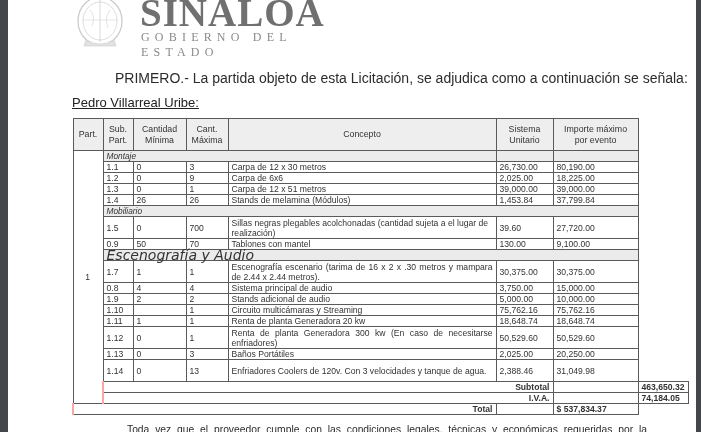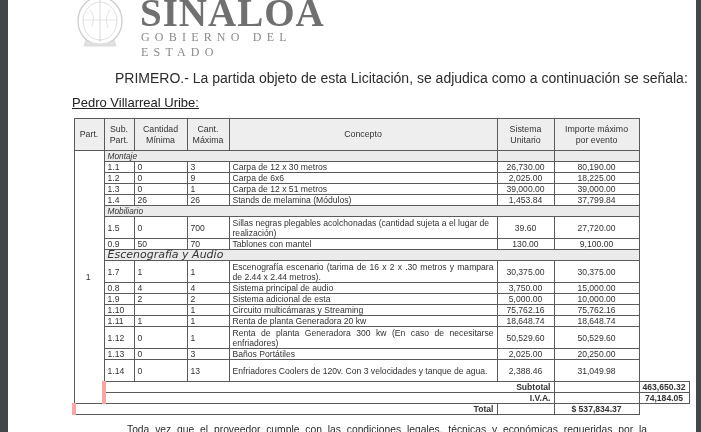--- a/index.html
+++ b/index.html
@@ -15,31 +15,31 @@
   .logo-sub { position: absolute; left: 71px; top: 34px; font-family: "Liberation Serif", serif; font-size: 12px; letter-spacing: 5.2px; color: #8a8a8a; }
 
   .primero { position: absolute; left: 107px; top: 70px; font-size: 14px; color: #2c2c2c; white-space: nowrap; }
   .primero b { font-weight: normal; }
   .supplier { position: absolute; left: 64px; top: 95px; font-size: 13px; color: #222; text-decoration: underline; white-space: nowrap; }
 
   table { position: absolute; left: 64px; top: 118px; border-collapse: collapse; font-size: 8.6px; color: #333; table-layout: fixed; }
   td, th { border: 1px solid #5a5a5a; padding: 0 3px; line-height: 10px; vertical-align: middle; }
   th { background: #eeeeee; font-weight: normal; text-align: center; height: 32px; font-size: 8.8px; line-height: 11px; }
   .c { text-align: left; }
-  .r { text-align: center; }
+  .r { text-align: left; }
   .j { text-align: justify; }
   .sec td.sec-label { background: #ebebeb; font-style: italic; font-weight: normal; font-size: 8.3px; }
   .sec td.sec-fill { background: #ebebeb; }
-  .sec td.sec-label.alt { font-family: "DejaVu Sans", sans-serif; font-size: 11px; }
+  .sec td.sec-label.alt { font-family: "DejaVu Sans", sans-serif; font-size: 14px; }
   tr.single td { height: 11px; }
   tr.double td { height: 22px; }
   tr.sec td { height: 11px; }
   .part-cell { text-align: center; vertical-align: middle; border-bottom: none; }
   .tot td { height: 11px; font-weight: bold; }
-  .tot td.lbl { text-align: right; border-left: 4px solid #fca5a5; }
+  .tot td.lbl { text-align: right; border-left: 2px solid #fca5a5; }
 
   .closing { position: absolute; left: 119px; top: 424px; font-size: 10.3px; color: #2c2c2c; white-space: nowrap; word-spacing: 3px; }
 </style>
 </head>
 <body>
 
 <div class="edge-left"></div>
 <div class="edge-right"></div>
 
 <div class="page">
@@ -159,21 +159,21 @@
         <td class="c">4</td>
         <td class="c">4</td>
         <td>Sistema principal de audio</td>
         <td class="r">3,750.00</td>
         <td class="r">15,000.00</td>
       </tr>
       <tr class="single">
         <td class="c">1.9</td>
         <td class="c">2</td>
         <td class="c">2</td>
-        <td>Sistema adicional de esta</td>
+        <td>Stands adicional de audio</td>
         <td class="r">5,000.00</td>
         <td class="r">10,000.00</td>
       </tr>
       <tr class="single">
         <td class="c">1.10</td>
         <td class="c"></td>
         <td class="c">1</td>
         <td>Circuito multicámaras y Streaming</td>
         <td class="r">75,762.16</td>
         <td class="r">75,762.16</td>

